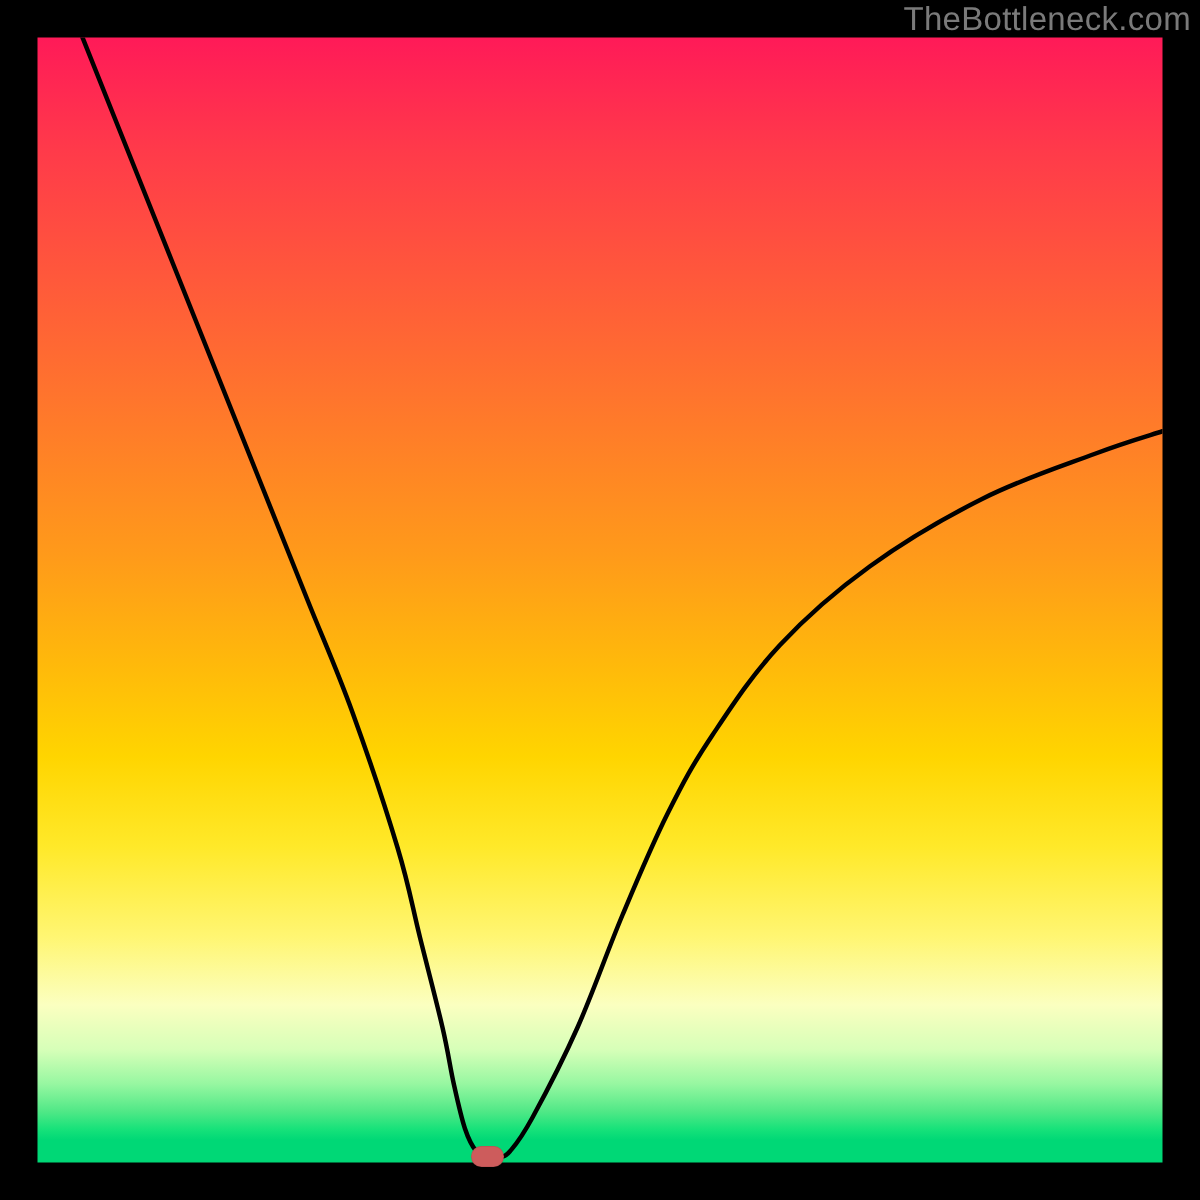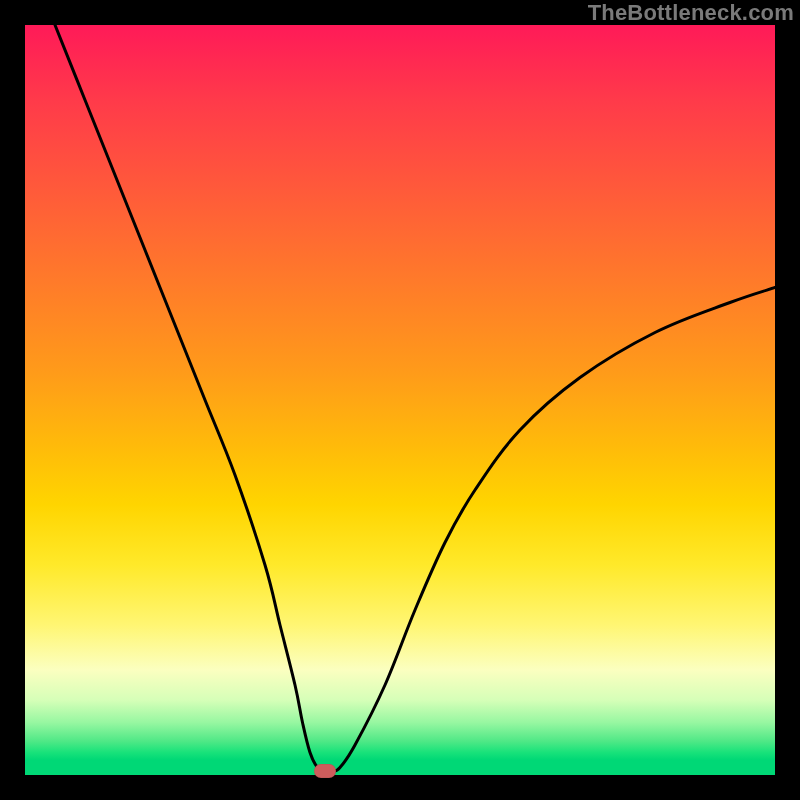--- a/index.html
+++ b/index.html
@@ -59,21 +59,21 @@
     background: #cd5c5c;
     transform: translate(-50%, -50%);
     box-shadow: 0 0 0 0.5px rgba(0,0,0,0.1) inset;
   }
   .watermark {
     position: absolute;
     top: 0;
     right: 6px;
     color: #7a7a7a;
     font-size: 22px;
-    font-weight: 700;
+    font-weight: 400;
     letter-spacing: 0.2px;
     user-select: none;
   }
 </style>
 </head>
 <body>
 
 <div class="frame">
 
   <div class="watermark">TheBottleneck.com</div>

